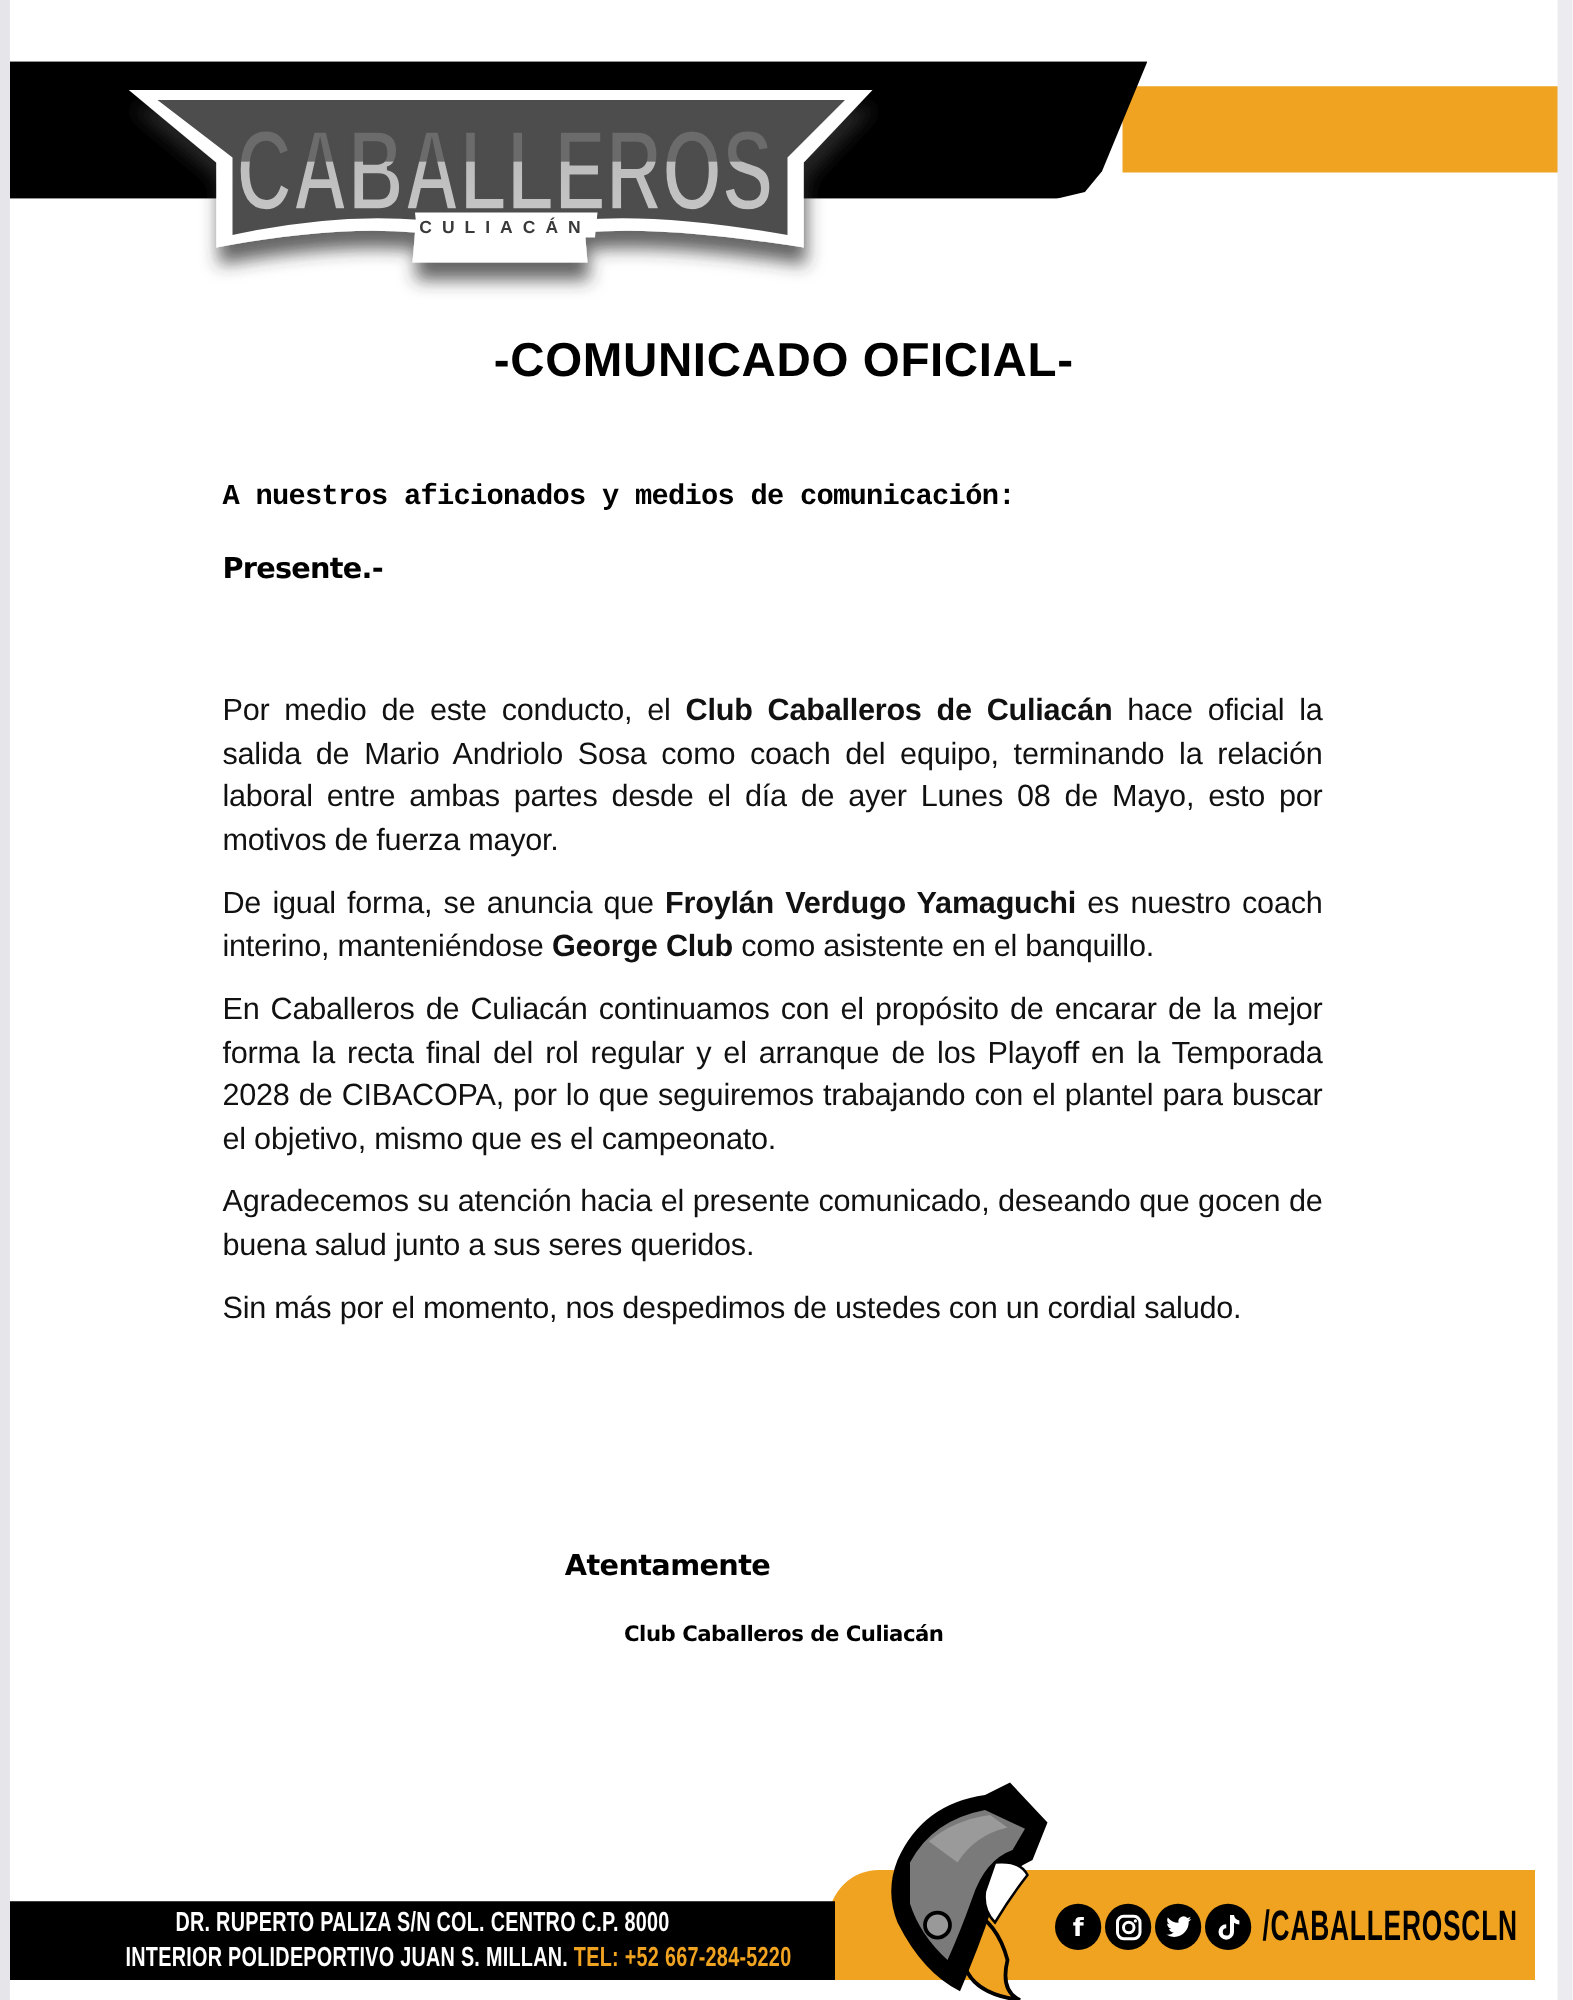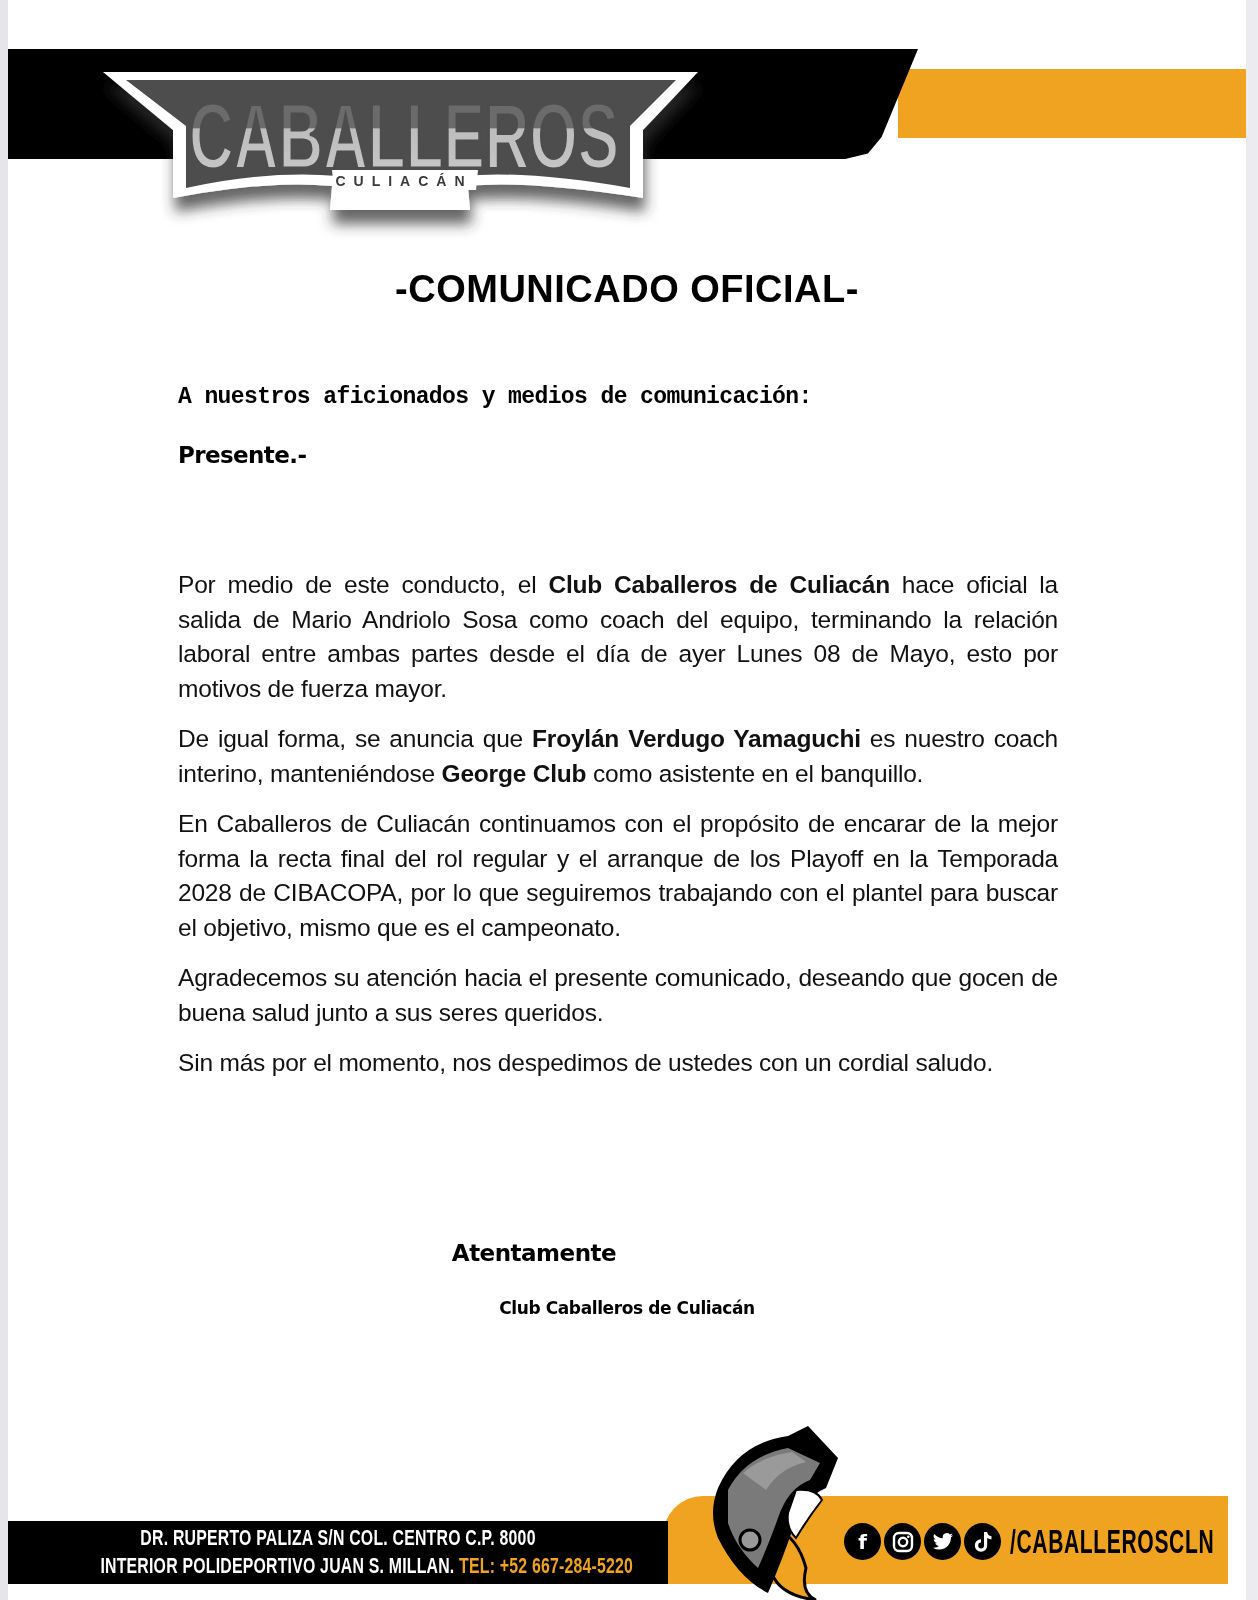--- a/index.html
+++ b/index.html
@@ -53,21 +53,21 @@
   .presente {
     position:absolute; left:170px; top:442px;
     font-family:"DejaVu Sans", sans-serif; font-weight:bold;
     font-size:23px; color:#000; letter-spacing:-0.6px;
   }
 
   .body {
     position:absolute; left:170px; top:552px; width:880px;
     font-family:"Liberation Sans", sans-serif;
     font-size:24.5px; line-height:34.5px; color:#111;
-    text-align:justify; letter-spacing:-0.2px;margin-top:16px;
+    text-align:justify; letter-spacing:-0.2px;
   }
   .body p { margin:0 0 16px 0; }
   .body b { font-weight:bold; }
 
   .closing {
     position:absolute; left:0; width:1052px; top:1240px; text-align:center;
     font-family:"DejaVu Sans", sans-serif; font-weight:bold; font-size:23px; color:#000;
     letter-spacing:-0.5px;
   }
   .signature {

